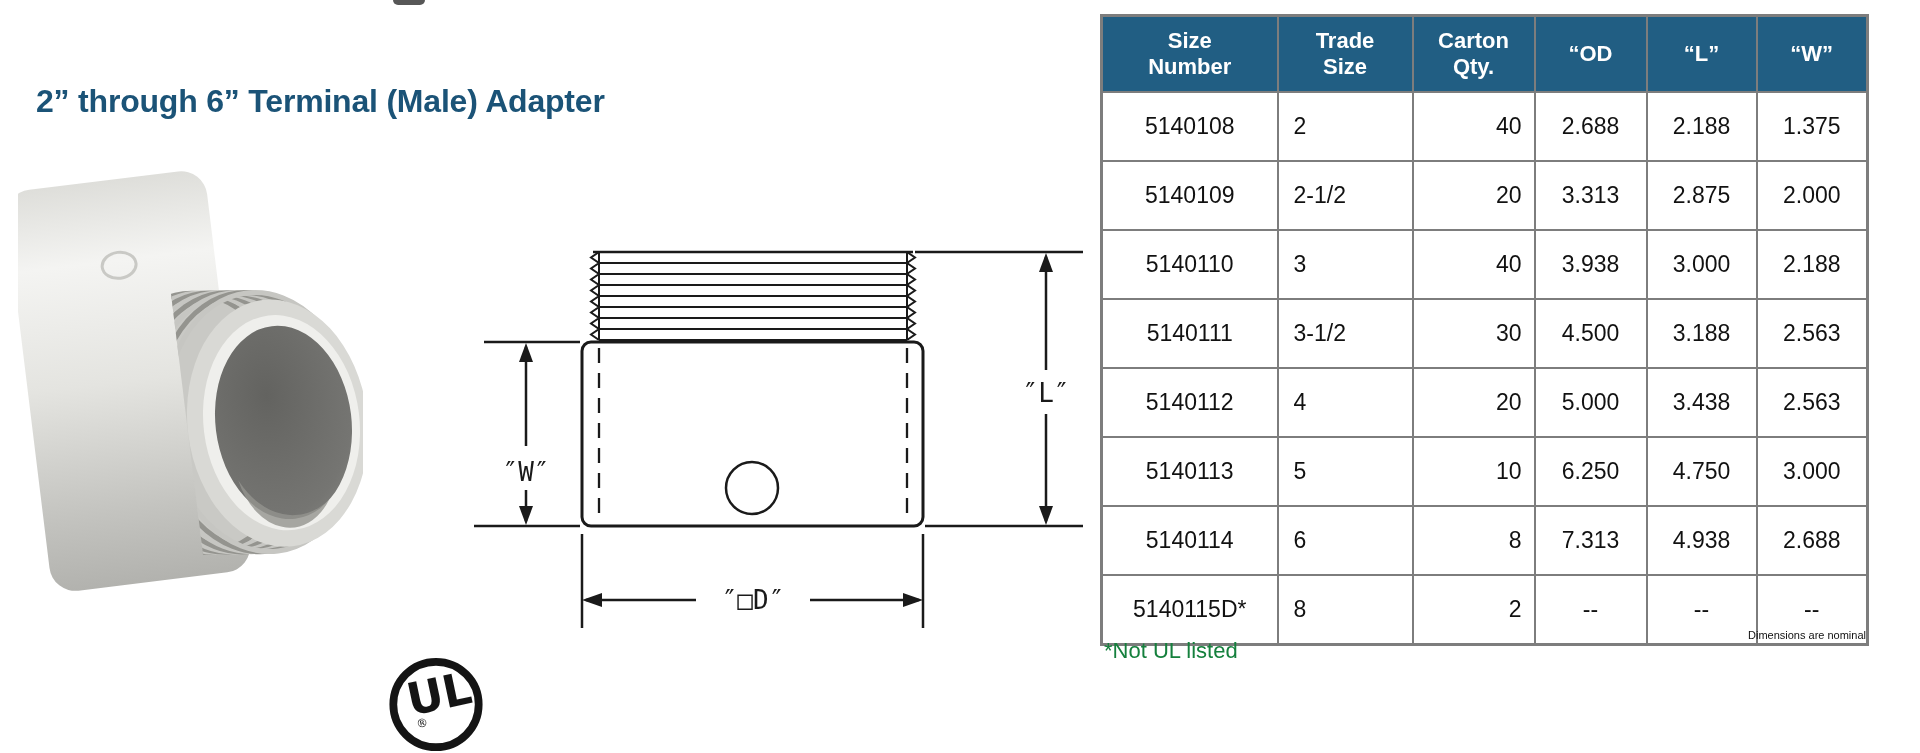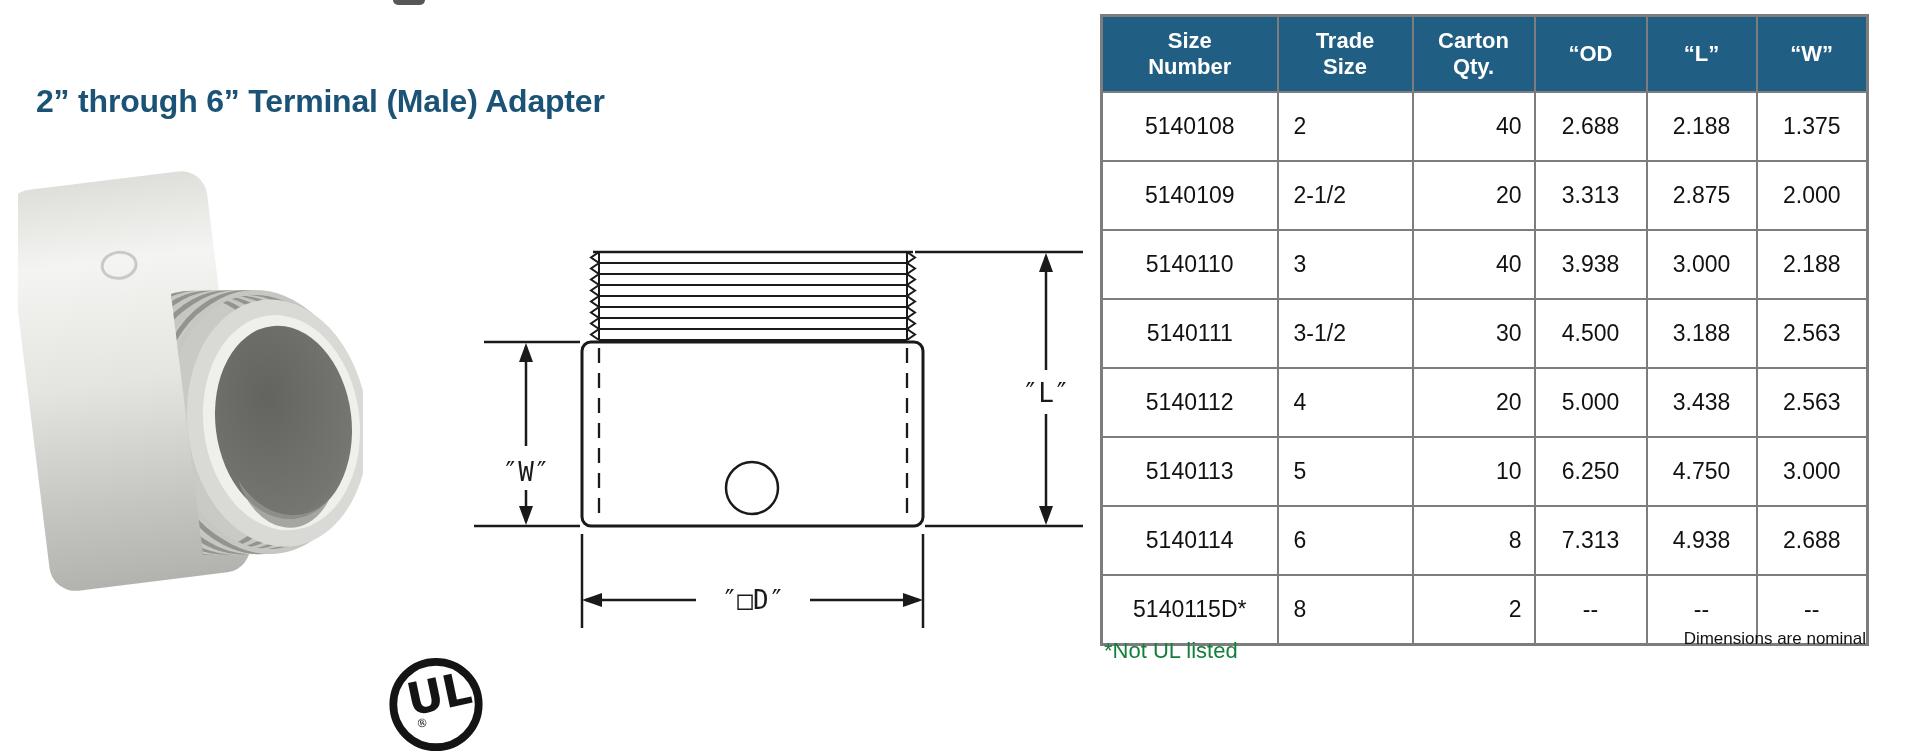--- a/index.html
+++ b/index.html
@@ -47,21 +47,21 @@
   }
   .spec-table td.c{text-align:center;}
   .spec-table td.l{text-align:left;padding-left:15px;}
   .spec-table td.r{text-align:right;padding-right:12px;}
 
   .footnote-left{
     position:absolute;left:1104px;top:638px;font-size:22px;color:#15803d;
   }
   .footnote-right{
     position:absolute;left:1466px;top:629px;width:400px;text-align:right;
-    font-size:17px;color:#111;
+    font-size:11px;color:#111;
   }
 </style>
 </head>
 <body>
 
 <div class="page">
 
   <div class="top-fragment"></div>
 
   <div class="page-title">2” through 6” Terminal (Male) Adapter</div>

